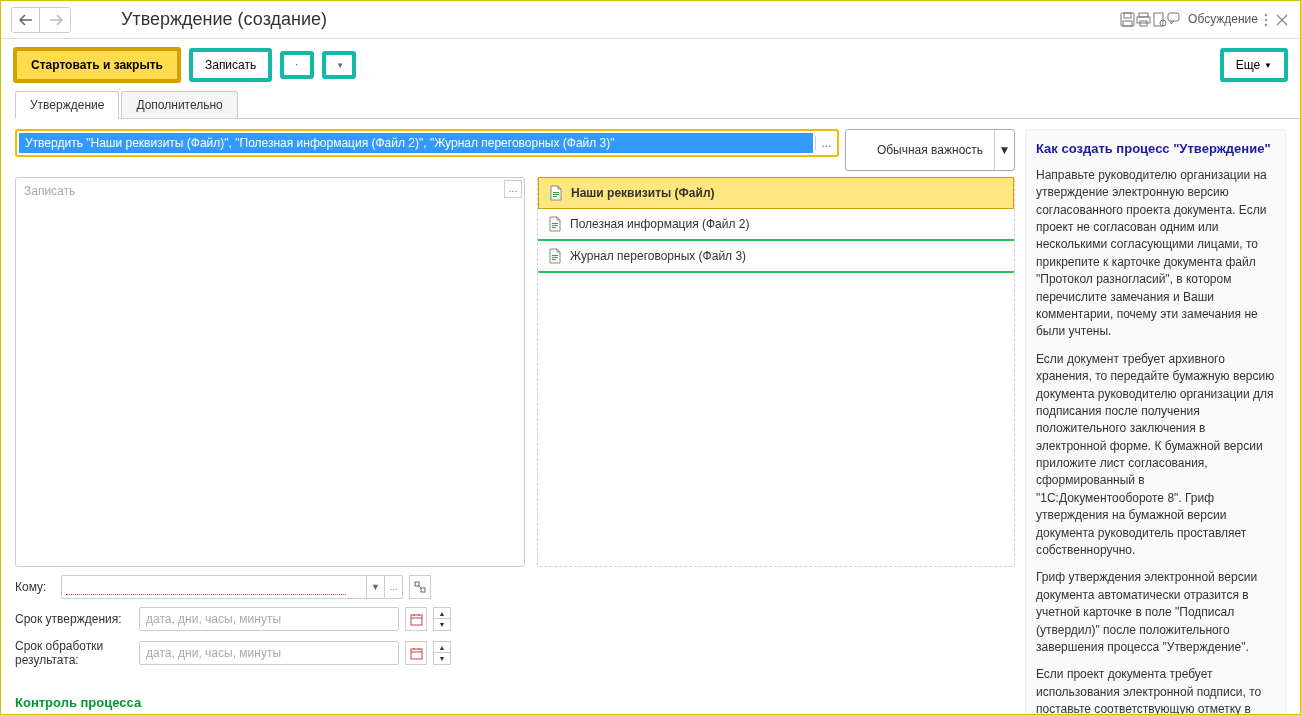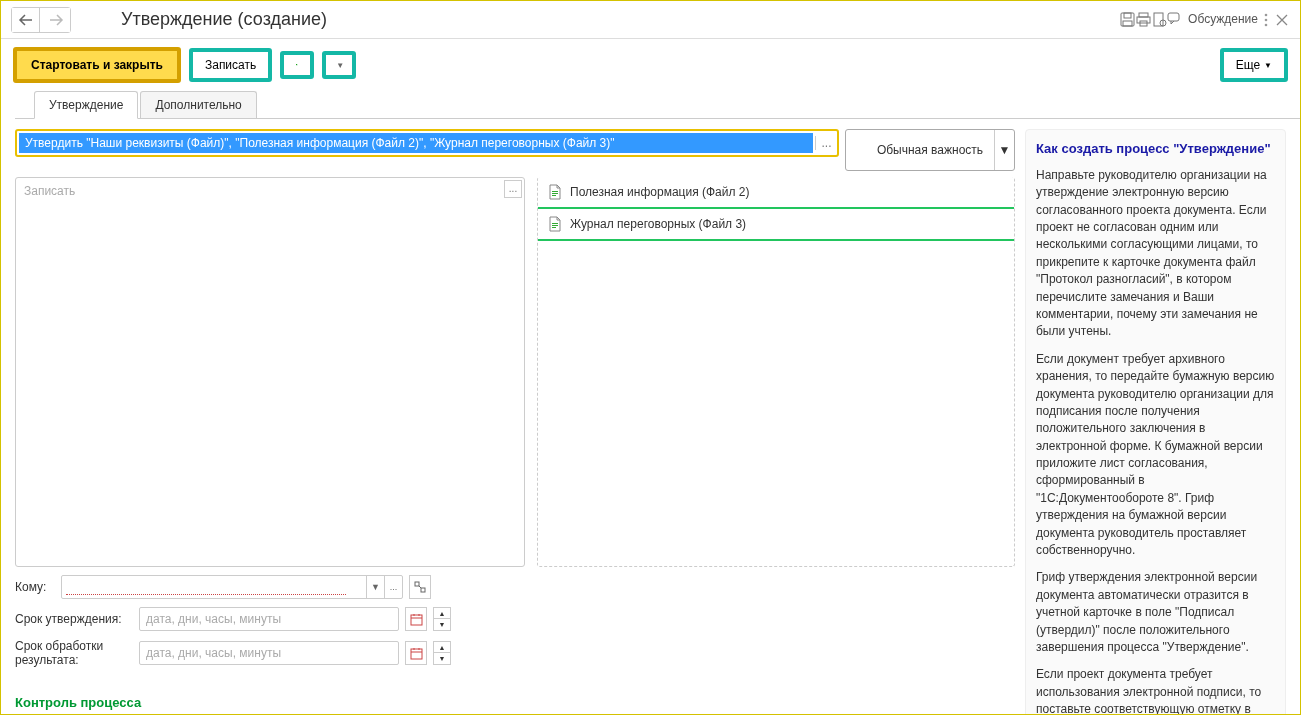--- a/index.html
+++ b/index.html
@@ -12,21 +12,21 @@
 .header-right { margin-left: auto; display: flex; align-items: flex-start; }
 .header-icon { width: 16px; height: 16px; display: flex; align-items: center; justify-content: center; cursor: pointer; color: #666; }
 .discuss { display: flex; align-items: center; gap: 5px; cursor: pointer; color: #555; }
 .toolbar { display: flex; align-items: center; padding: 8px 12px; gap: 8px; }
 .btn { padding: 6px 12px; border: 4px solid #14b8a6; border-radius: 3px; background: #fff; cursor: pointer; font-size: 12px; }
 .btn-primary { background: #ffdb4d; border-color: #d4a000; font-weight: bold; padding: 7px 14px; }
 .btn-icon { width: 34px; height: 28px; display: flex; align-items: center; justify-content: center; }
 .more-btn { margin-left: auto; display: flex; align-items: center; gap: 4px; padding-left: 12px; }
 .tabs { display: flex; border-bottom: 1px solid #ccc; margin-left: 14px; }
 .tab { padding: 6px 14px; border: 1px solid #ccc; border-bottom: none; background: #f5f5f5; cursor: pointer; margin-right: 2px; border-radius: 3px 3px 0 0; }
-.tab.active { background: #fff; border-bottom: 1px solid #fff; margin-bottom: -1px; margin-left: 19px; }
+.tab.active { background: #fff; border-bottom: 1px solid #fff; margin-bottom: -1px; }
 .main-content { display: flex; padding: 10px 14px; gap: 10px; }
 .left-col { flex: 0 0 1000px; }
 .right-col { flex: 1; border: 1px solid #eee; border-radius: 4px; background: #fafafa; padding: 10px; font-size: 12px; line-height: 1.45; }
 .right-col h4 { color: #1a1aa6; font-size: 13px; margin-bottom: 8px; font-weight: bold; }
 .right-col p { margin-bottom: 10px; color: #333; }
 .subject-row { display: flex; gap: 6px; margin-bottom: 6px; }
 .subject-input { flex: 1; display: flex; border: 2px solid #e8c000; background: #fff; border-radius: 3px; height: 28px; align-items: center; }
 .subject-text { flex: 1; background: #3399ff; color: #fff; padding: 3px 6px; margin: 2px; white-space: nowrap; overflow: hidden; }
 .subject-dots { width: 22px; text-align: center; border-left: 1px solid #ccc; cursor: pointer; color: #777; }
 .importance { width: 170px; height: 42px; border: 1px solid #aaa; border-radius: 3px; display: flex; align-items: center; padding: 0 6px; position: relative; justify-content: center; }
@@ -154,20 +154,30 @@
         <div class="importance-dd">▼</div>
       </div>
     </div>
 
     <div class="two-cols">
       <div class="desc-box">
         <span class="desc-placeholder">Записать</span>
         <div class="desc-dots">...</div>
       </div>
       <div class="file-list">
+        <div class="file-item selected">
+          <svg class="file-icon" viewBox="0 0 14 16">
+              <path d="M2 1 H9 L12 4 V15 H2 Z" fill="#fff" stroke="#888"></path>
+              <path d="M9 1 V4 H12" fill="none" stroke="#888"></path>
+              <rect x="4" y="7" width="6" height="1" fill="#3a3"></rect>
+              <rect x="4" y="9" width="6" height="1" fill="#3a3"></rect>
+              <rect x="4" y="11" width="4" height="1" fill="#3a3"></rect>
+            </svg>
+          <span>Наши реквизиты (Файл)</span>
+        </div>
         <div class="file-item">
           <svg class="file-icon" viewBox="0 0 14 16">
               <path d="M2 1 H9 L12 4 V15 H2 Z" fill="#fff" stroke="#888"></path>
               <path d="M9 1 V4 H12" fill="none" stroke="#888"></path>
               <rect x="4" y="7" width="6" height="1" fill="#3a3"></rect>
               <rect x="4" y="9" width="6" height="1" fill="#3a3"></rect>
               <rect x="4" y="11" width="4" height="1" fill="#3a3"></rect>
             </svg>
           <span>Полезная информация (Файл 2)</span>
         </div>

